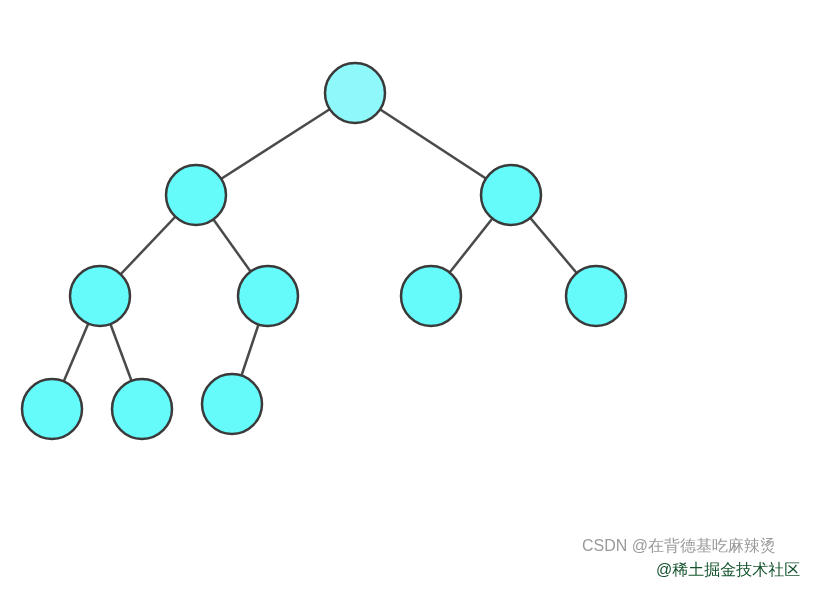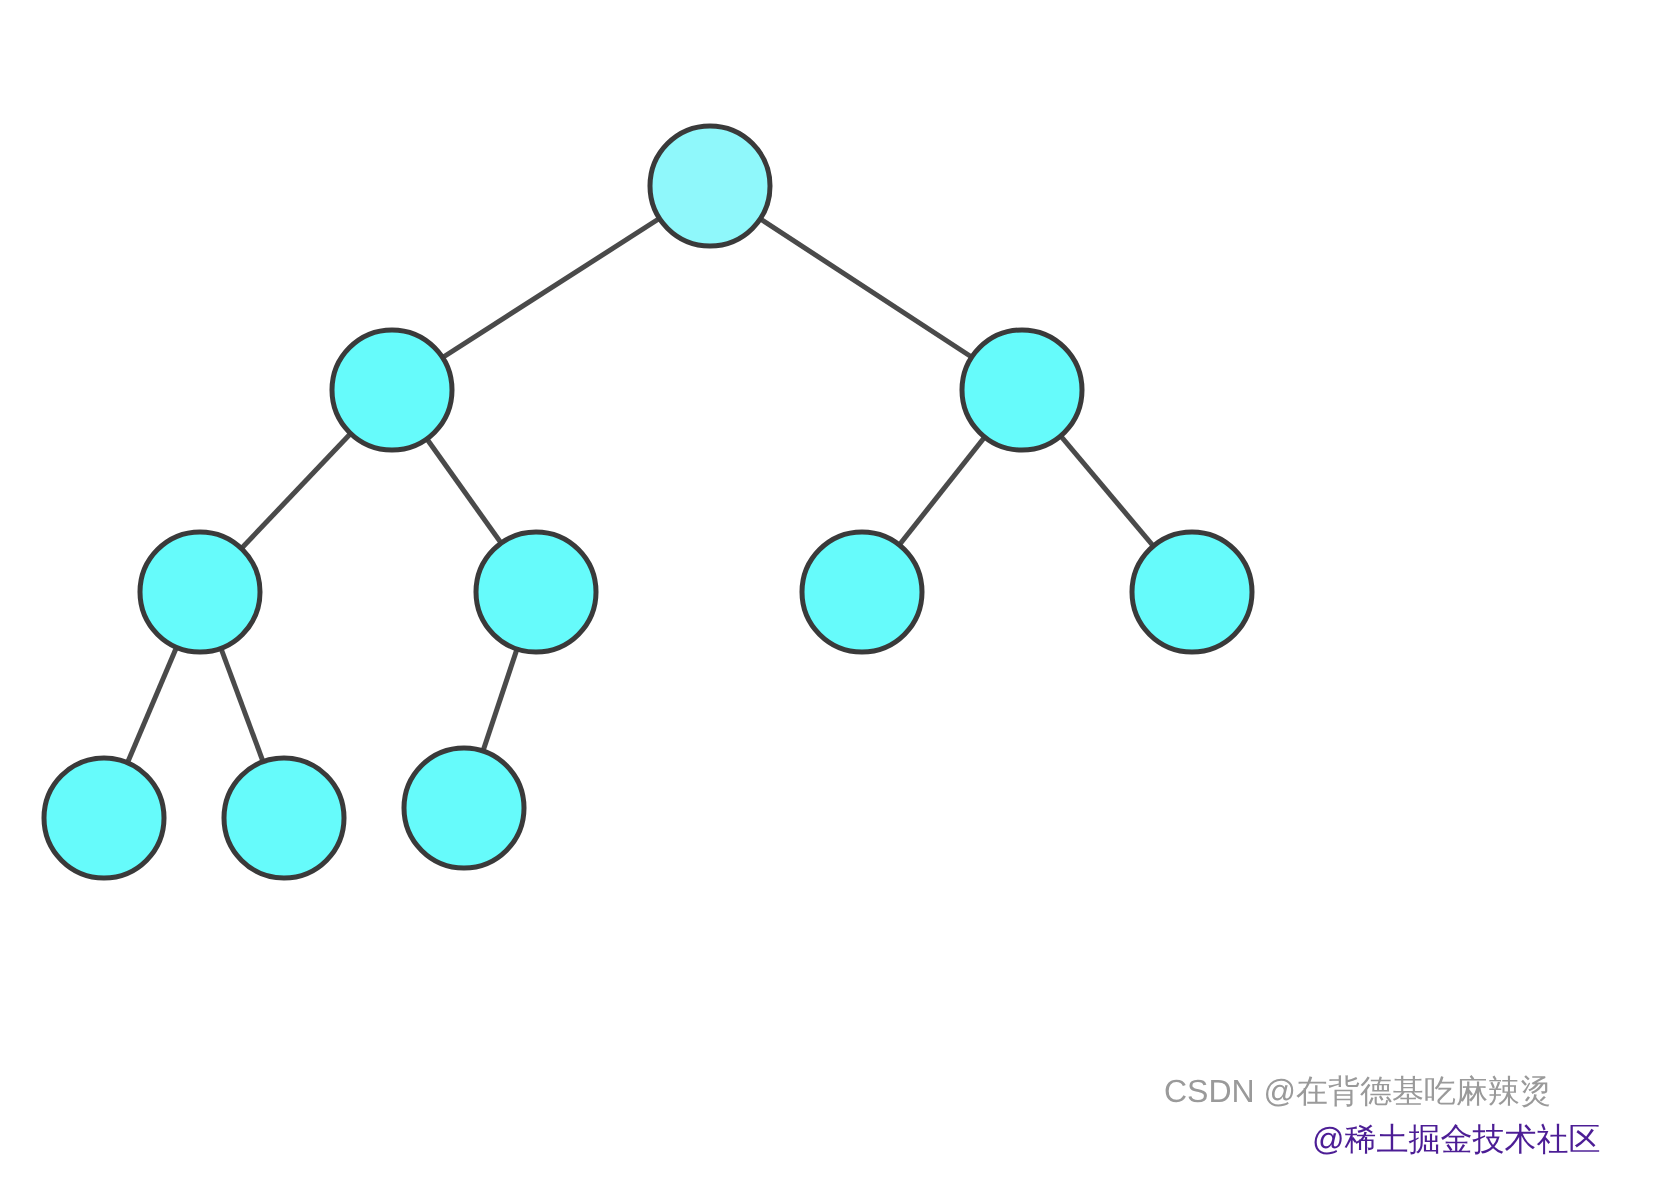--- a/index.html
+++ b/index.html
@@ -2,21 +2,21 @@
 <html><head>
 <meta charset="utf-8">
 <style>
   html, body { margin: 0; padding: 0; background: #ffffff; }
   body { width: 828px; height: 599px; position: relative; overflow: hidden; font-family: "Liberation Sans", sans-serif; }
   svg { position: absolute; left: 0; top: 0; }
   .edge { stroke: #4a4a4a; stroke-width: 2.5; }
   .node { stroke: #3a3a3a; stroke-width: 2.5; }
   .watermark { position: absolute; font-size: 16px; color: #9a9a9a; white-space: nowrap; }
   .wm1 { left: 582px; top: 536px; text-align: center; }
-  .wm2 { left: 656px; top: 560px; color: #4c1d95; }
+  .wm2 { left: 656px; top: 560px; color: #14532d; }
 </style>
 </head>
 <body>
 
 <svg id="tree" width="828" height="599" viewBox="0 0 828 599" xmlns="http://www.w3.org/2000/svg">
   <g id="edges">
       <line x1="355" y1="93" x2="196" y2="195" class="edge" stroke="#4a4a4a"></line>
       <line x1="355" y1="93" x2="511" y2="195" class="edge" stroke="#4a4a4a"></line>
       <line x1="196" y1="195" x2="100" y2="296" class="edge" stroke="#4a4a4a"></line>
       <line x1="196" y1="195" x2="268" y2="296" class="edge" stroke="#4a4a4a"></line>

